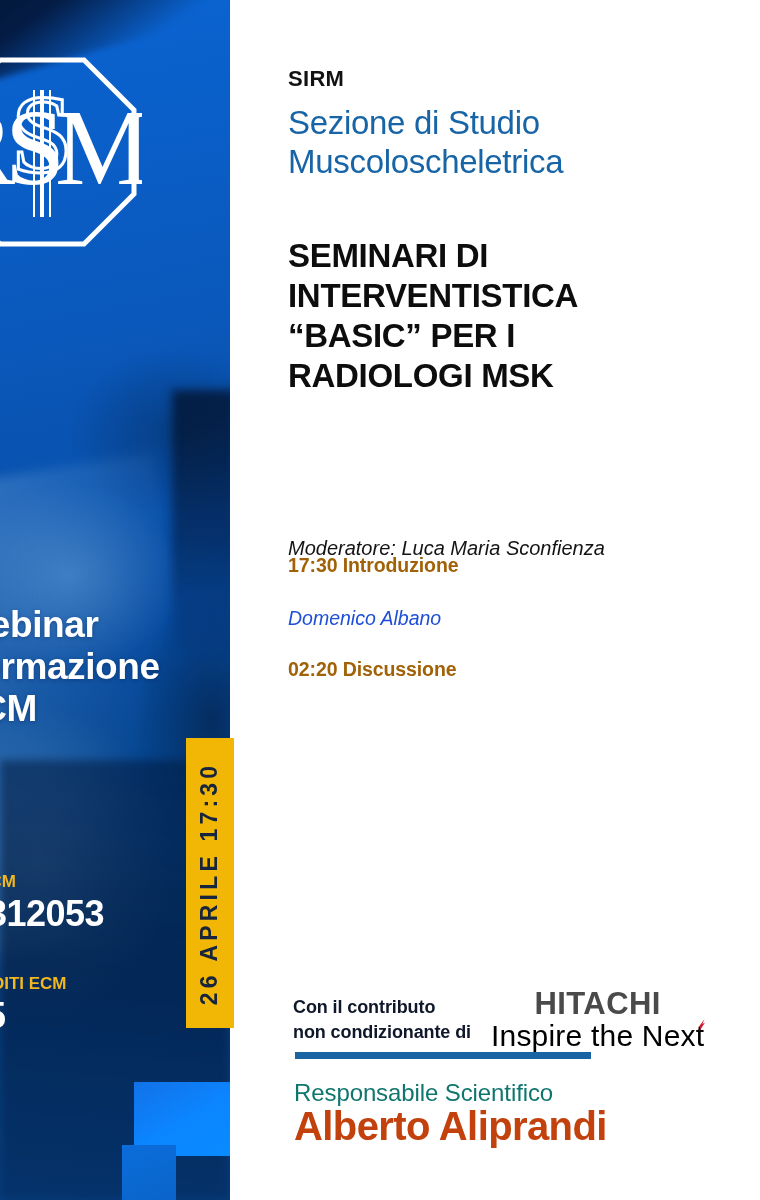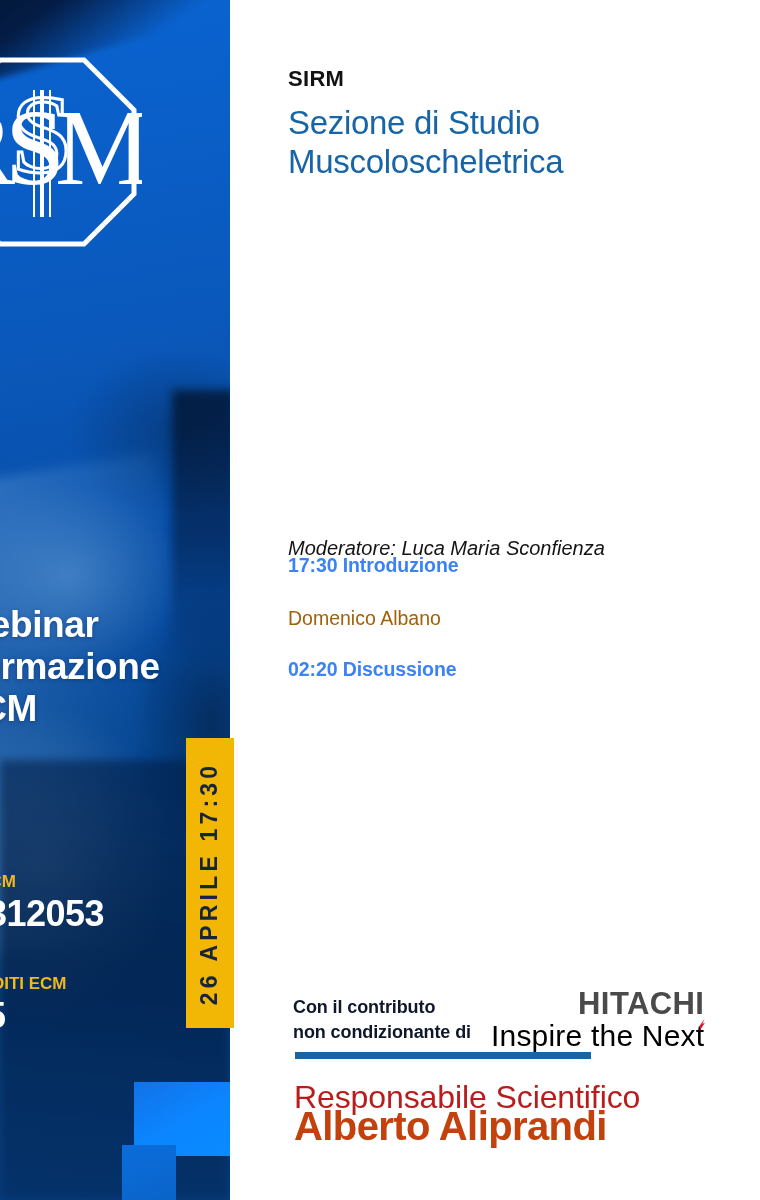--- a/index.html
+++ b/index.html
@@ -188,49 +188,50 @@
     font-style:italic;
     font-size:20px;
     line-height:1.3;
     margin-top:48px;
   }
 
   
   .program { position:absolute; top:552px; left:0; width:420px; }
   .prog-item { margin-bottom:25px; }
   .prog-title {
-    color:#3b82f6;
+    color:#a16207;
     font-weight:bold;
     font-size:19.5px;
     line-height:1.42;
     letter-spacing:-0.1px;
   }
   .prog-speaker {
-    color:#a16207;
+    color:#1d4ed8;
+    font-style:italic;
     font-size:19.5px;
     line-height:1.34;
   }
 
   
   .sponsor {
     position:absolute; top:988px; left:5px;
     display:flex; align-items:center;
   }
   .sponsor-text {
     color:#0f172a;
     font-weight:bold;
     font-size:18px;
     line-height:1.38;
     white-space:pre-line;
     letter-spacing:-0.1px;
   }
   .hitachi {
     margin-left:20px;
     line-height:1;
-    text-align:right;
+    text-align:center;
   }
   .hitachi-word {
     color:#4a4a4a;
     font-weight:bold;
     font-size:31px;
     letter-spacing:0.4px;
     font-family:"Liberation Sans", sans-serif;
   }
   .hitachi-tag {
     position:relative;
@@ -246,22 +247,22 @@
     width:10px; height:13px;
   }
 
   .rule {
     position:absolute; top:1052px; left:7px;
     width:296px; height:7px;
     background:#1a64a4;
   }
   .resp-label {
     position:absolute; top:1079px; left:6px;
-    color:#b91c1c;
-    font-size:32px;
+    color:#0f766e;
+    font-size:24px;
     letter-spacing:-0.1px;
   }
   .resp-name {
     position:absolute; top:1104px; left:6px;
     color:#c2410c;
     font-weight:bold;
     font-size:40px;
     letter-spacing:-0.6px;
   }
 </style>
@@ -307,20 +308,21 @@
   </div>
 
   <div class="date-banner">
     <div class="date-banner-text">26 APRILE 17:30</div>
   </div>
 
   <div class="content">
 
     <div class="org-name">SIRM</div>
     <div class="section-name">Sezione di Studio Muscoloscheletrica</div>
+    <div class="main-title">SEMINARI DI INTERVENTISTICA “BASIC” PER I RADIOLOGI MSK</div>
     <div class="moderator">Moderatore: Luca Maria Sconfienza</div>
 
     <div class="program">
       <div class="prog-item">
         <div class="prog-title">17:30 Introduzione</div>
       </div>
       <div class="prog-item">
         <div class="prog-speaker">Domenico Albano</div>
       </div>
       <div class="prog-item">

